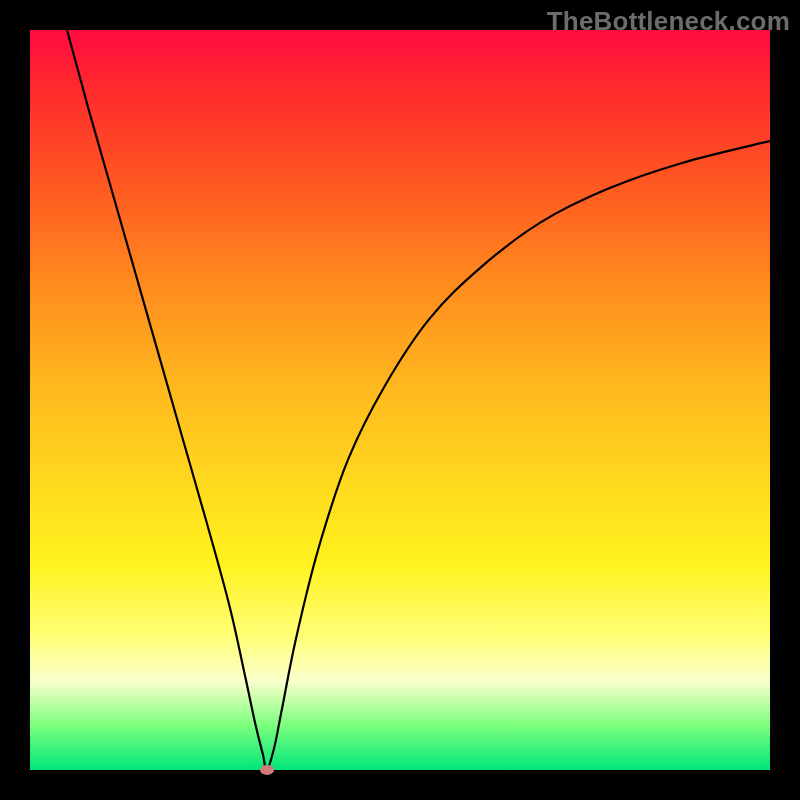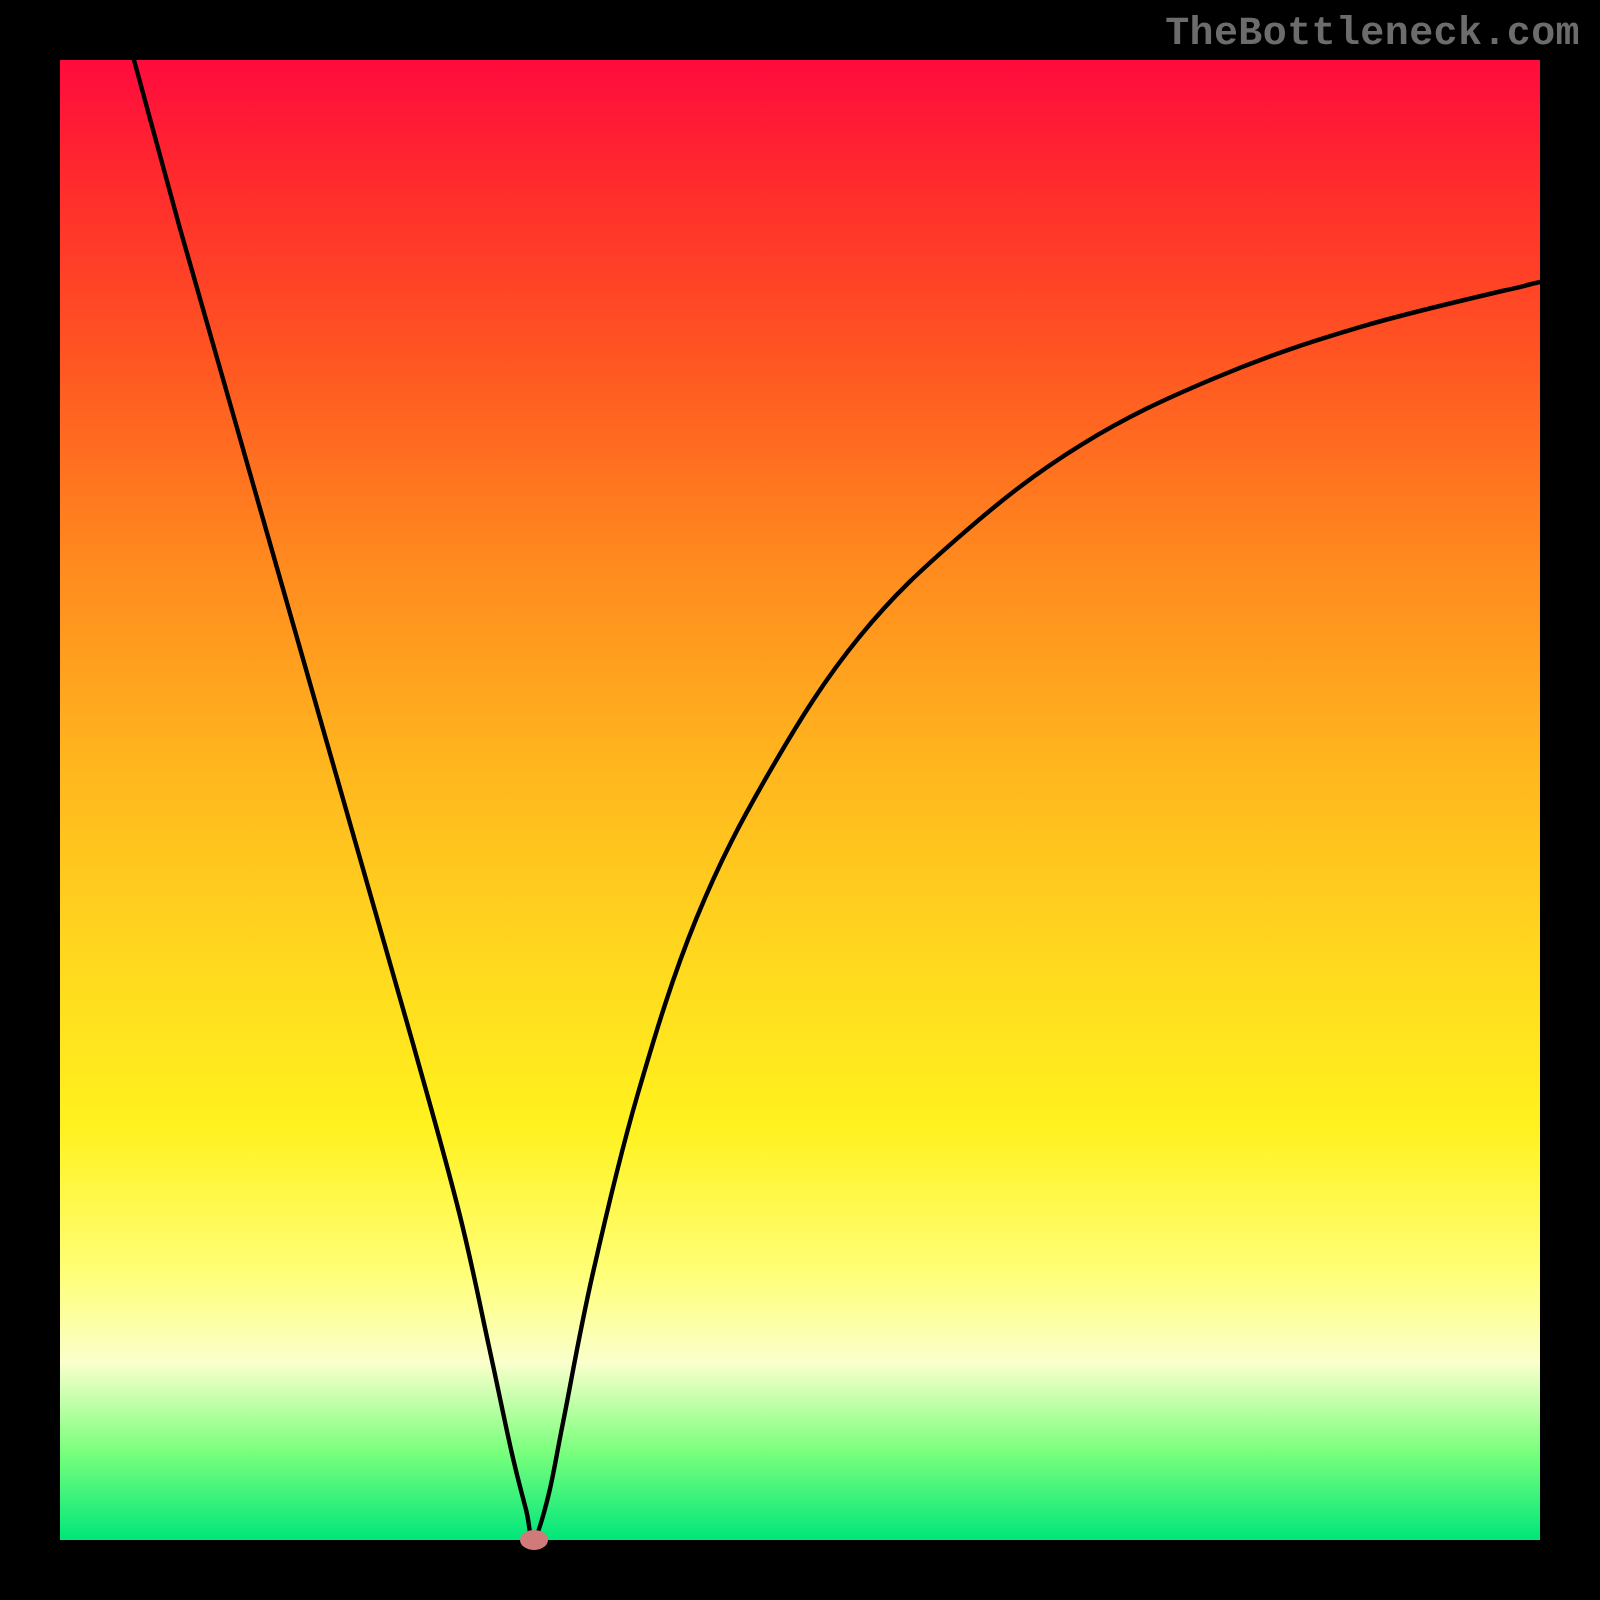--- a/index.html
+++ b/index.html
@@ -26,22 +26,22 @@
       #fff21e 72%,
       #ffff78 82%,
       #faffcc 88%,
       #7bff7d 94%,
       #00e67a 100%);
   }
   .watermark {
     position: absolute;
     top: 6px;
     right: 10px;
-    font-family: Liberation Mono, monospace;
-    font-size: 20px;
+    font-family: Liberation Sans, sans-serif;
+    font-size: 26px;
     font-weight: bold;
     color: #6c6c6c;
     letter-spacing: 0.2px;
     user-select: none;
   }
   svg.curve {
     position: absolute;
     left: 0; top: 0;
     width: 740px; height: 740px;
   }

